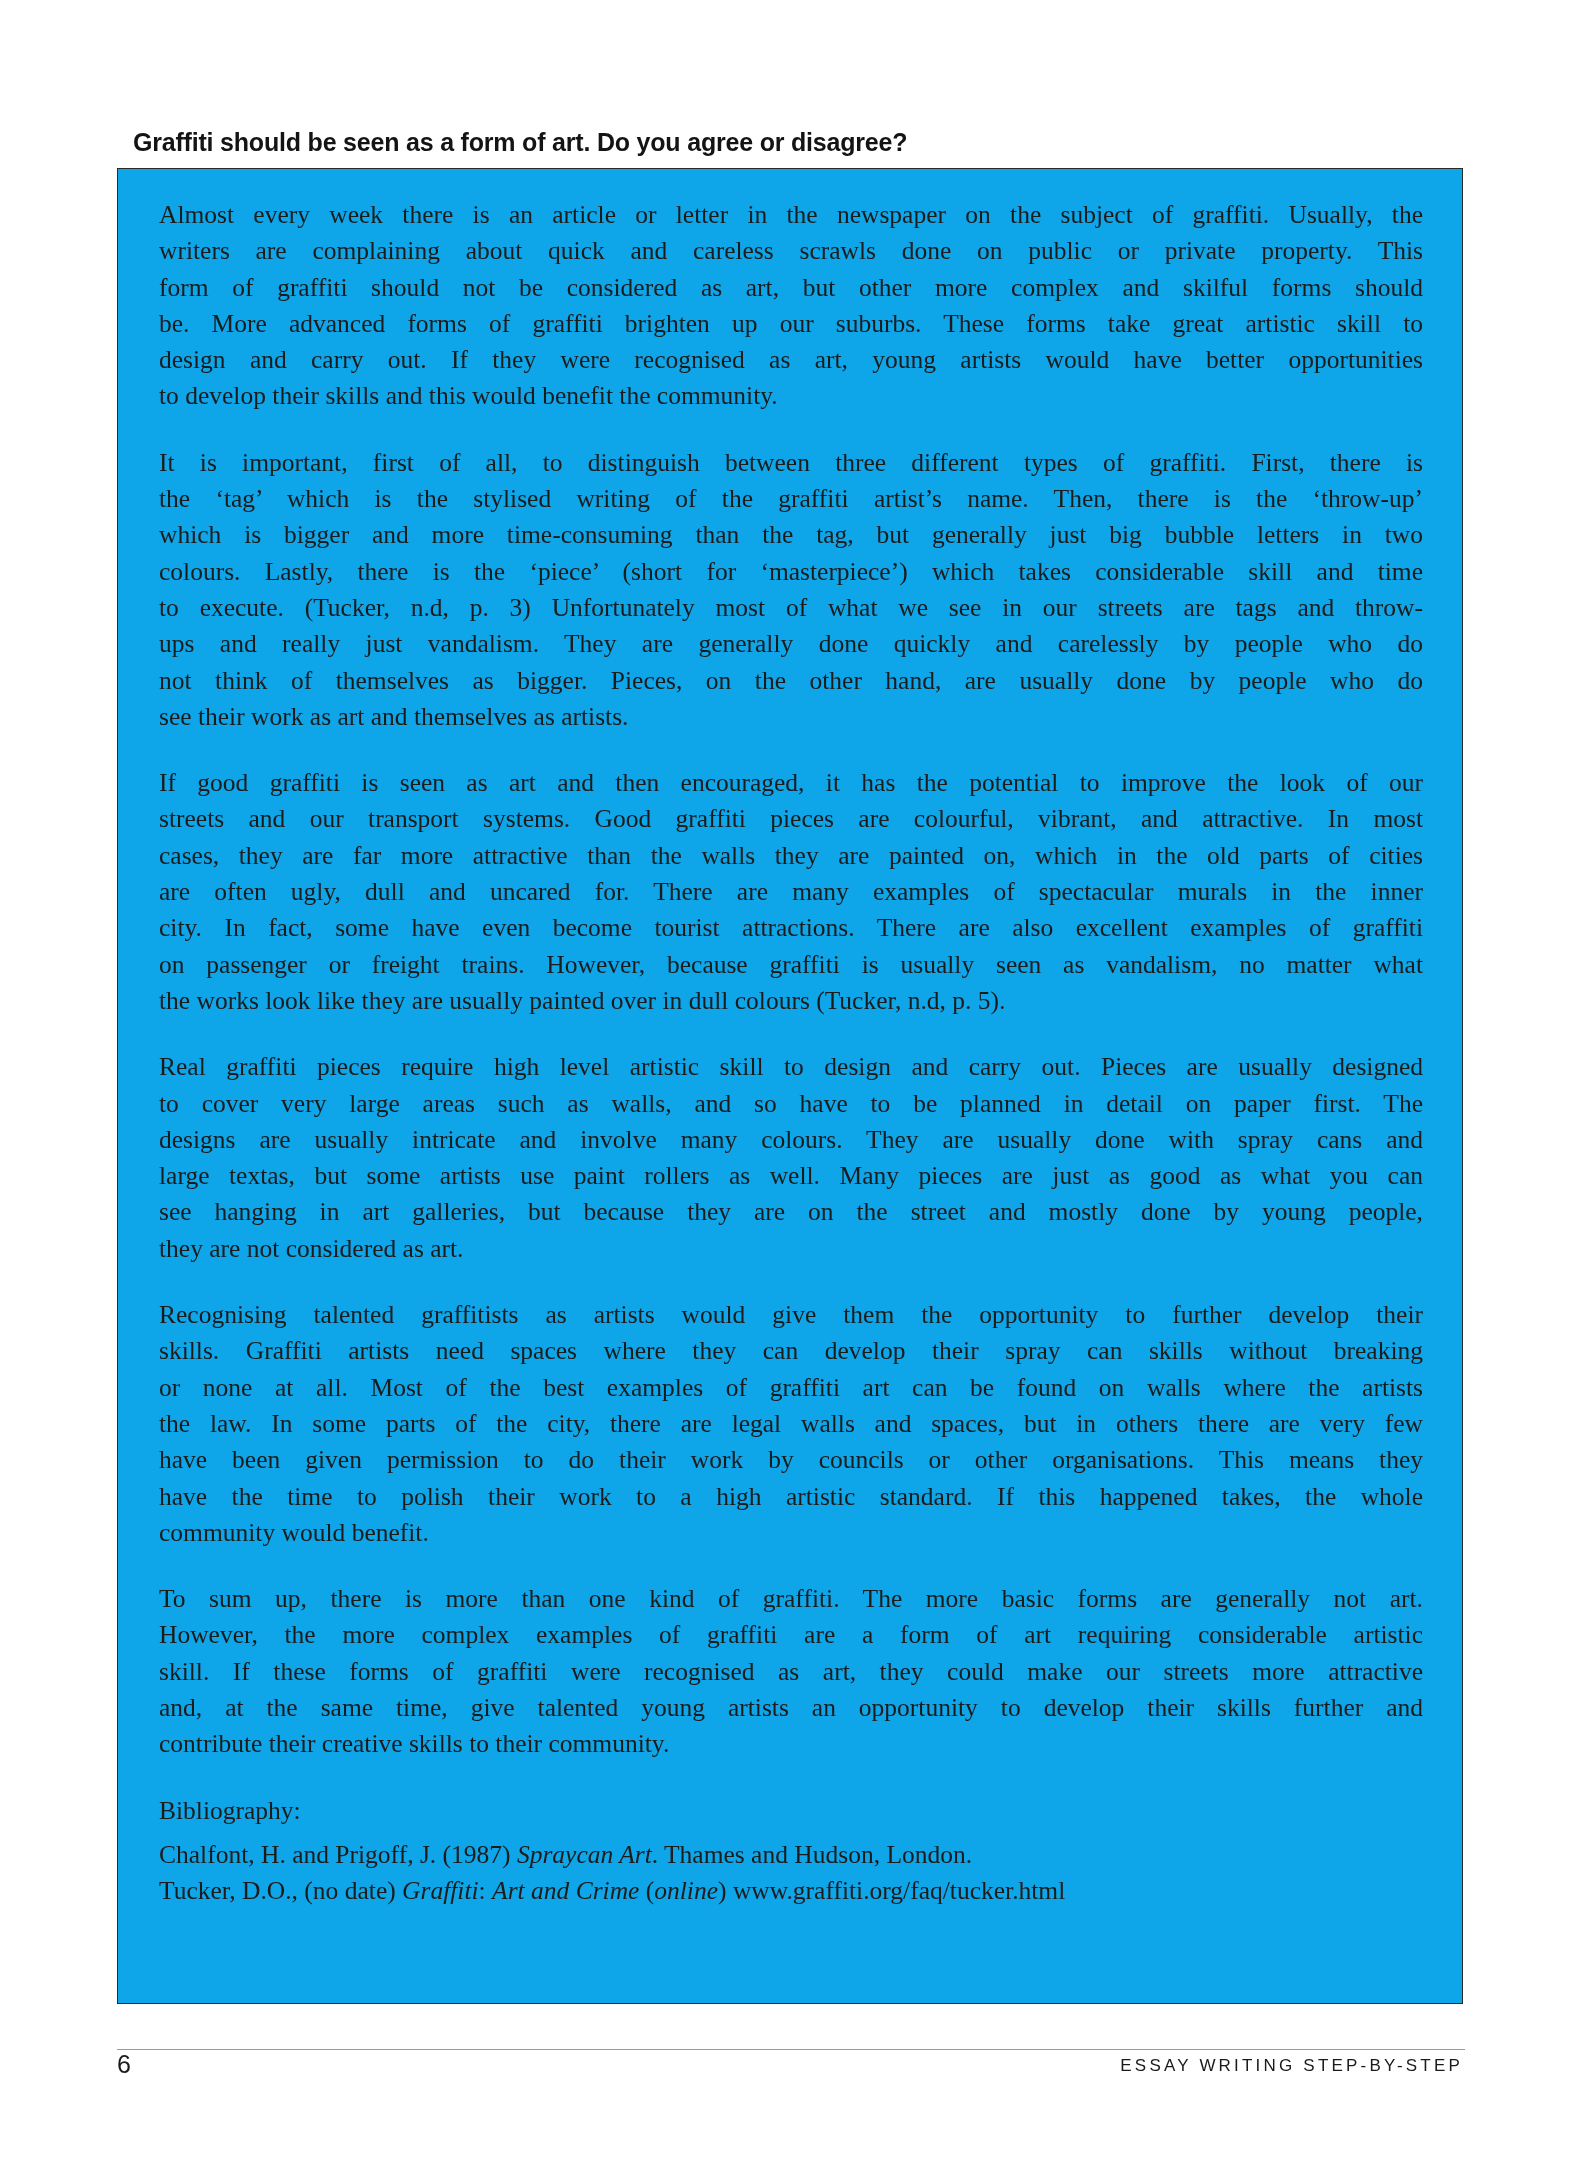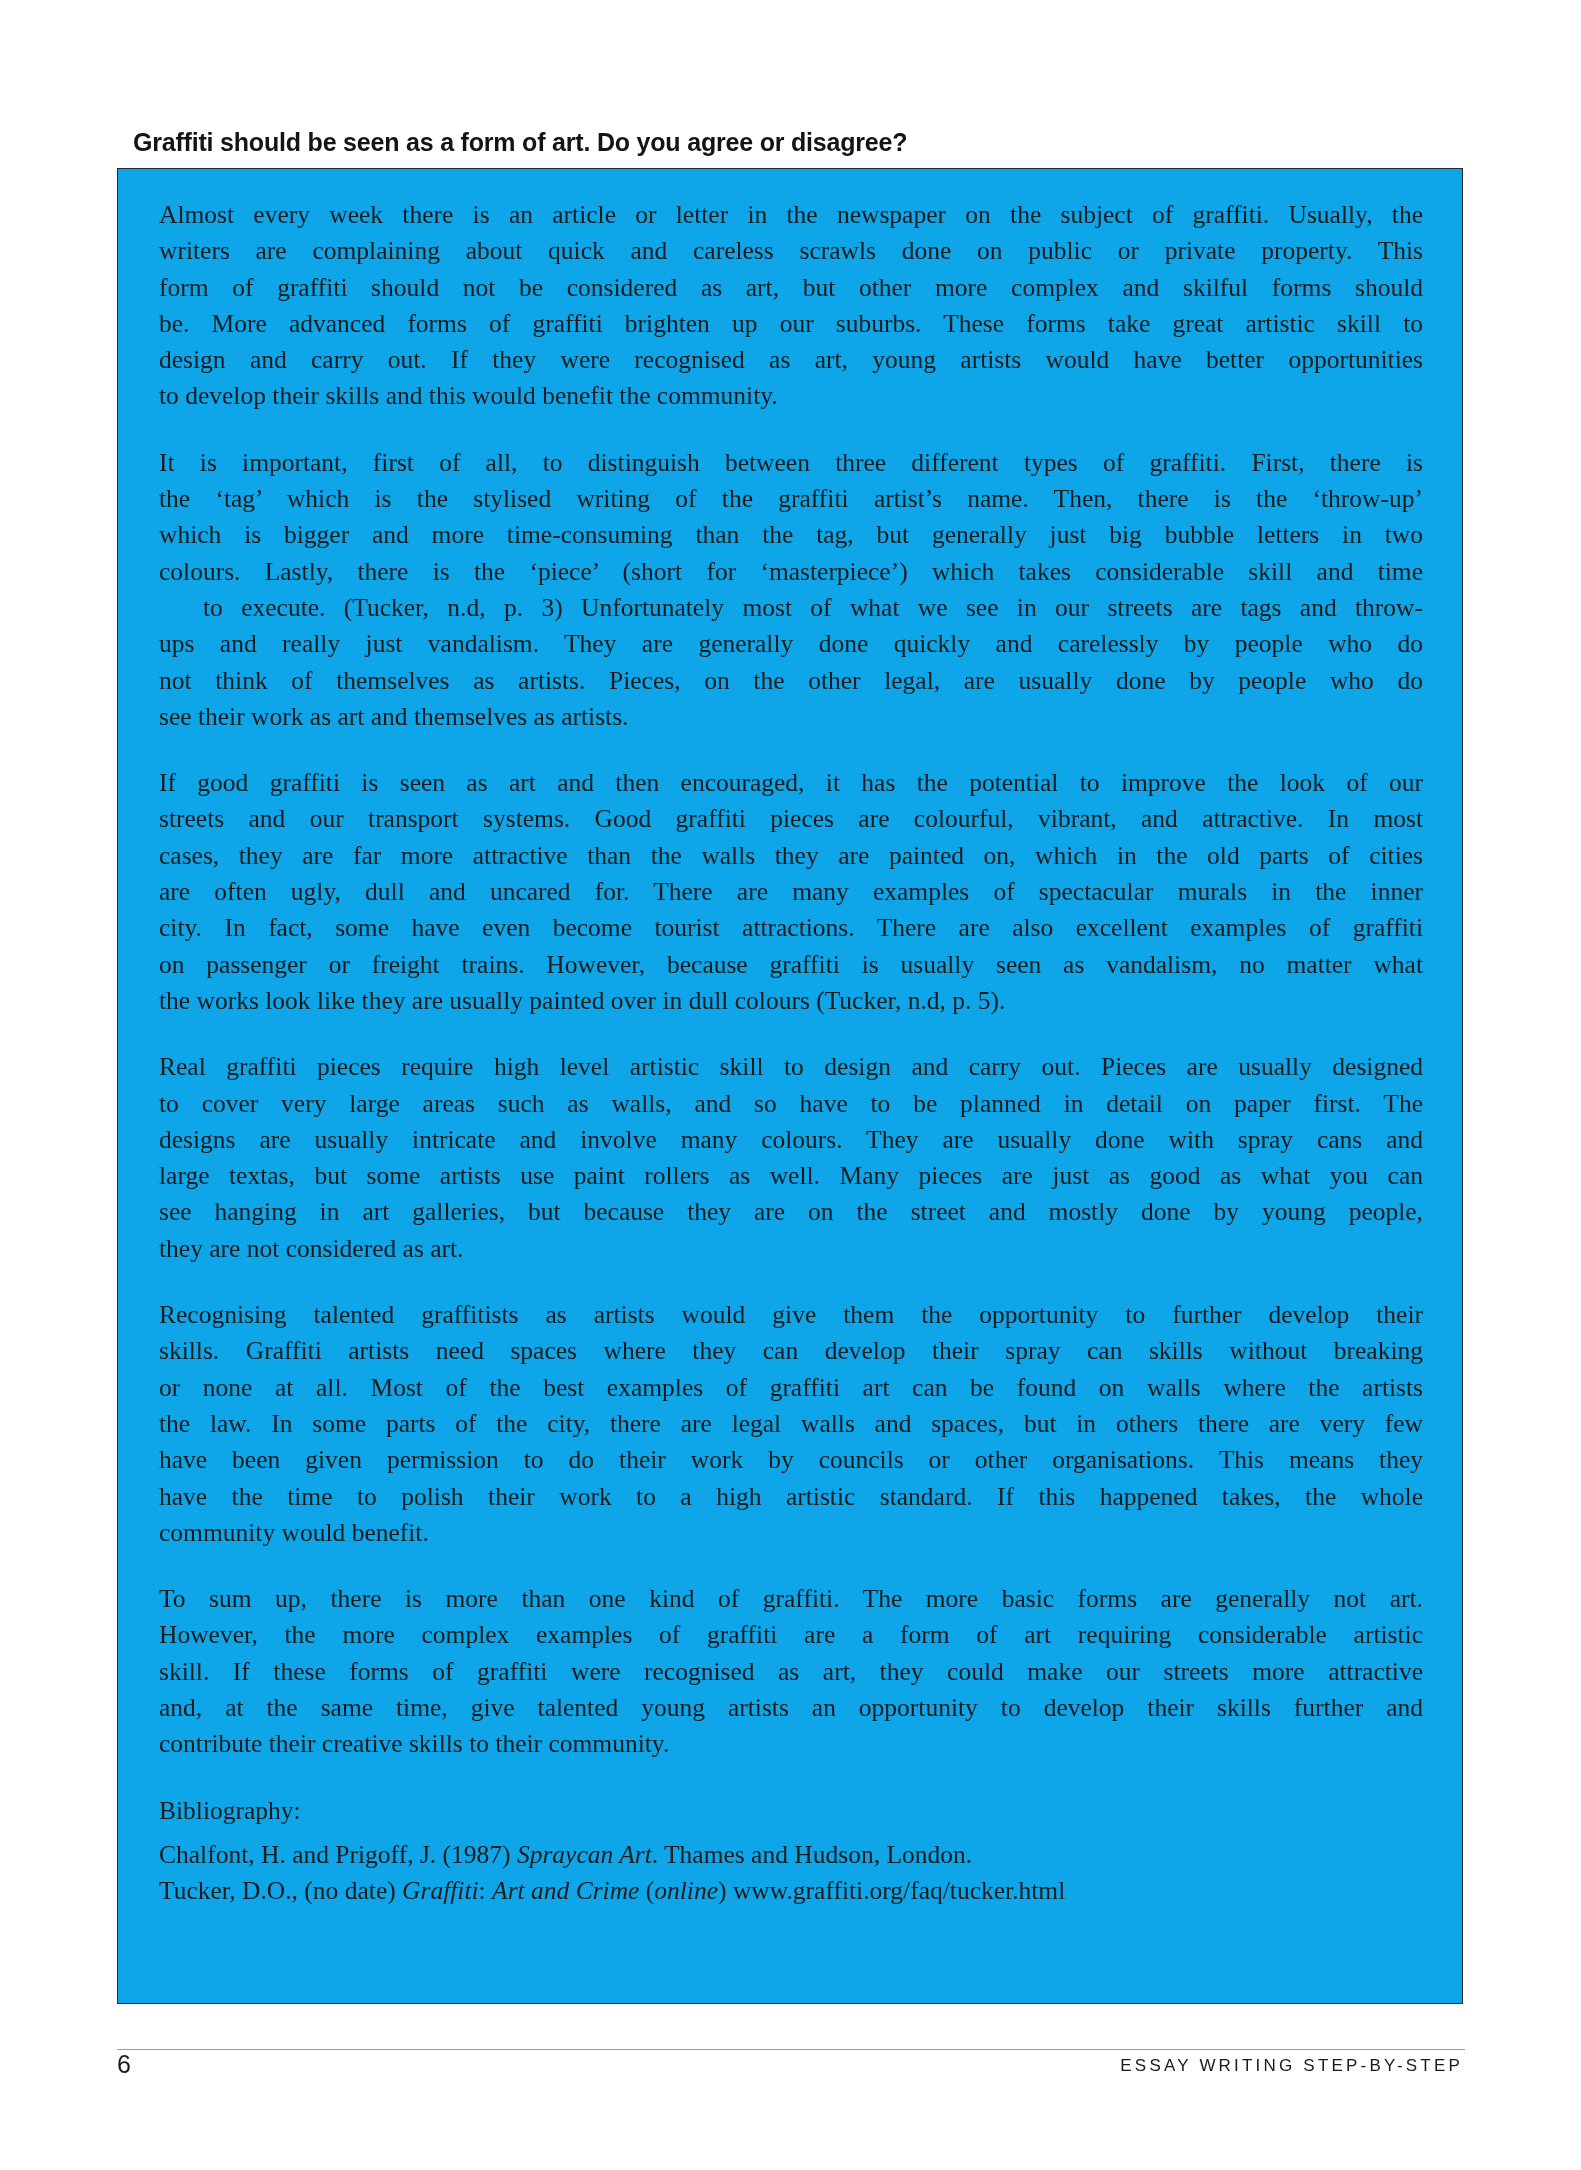--- a/index.html
+++ b/index.html
@@ -121,23 +121,23 @@
       <span class="line" style="white-space: nowrap;">be. More advanced forms of graffiti brighten up our suburbs. These forms take great artistic skill to</span>
       <span class="line" style="white-space: nowrap;">design and carry out. If they were recognised as art, young artists would have better opportunities</span>
       <span class="line last" style="white-space: nowrap;">to develop their skills and this would benefit the community.</span>
     </div>
 
     <div class="para">
       <span class="line" style="white-space: nowrap;">It is important, first of all, to distinguish between three different types of graffiti. First, there is</span>
       <span class="line" style="white-space: nowrap;">the ‘tag’ which is the stylised writing of the graffiti artist’s name. Then, there is the ‘throw-up’</span>
       <span class="line" style="white-space: nowrap;">which is bigger and more time-consuming than the tag, but generally just big bubble letters in two</span>
       <span class="line" style="white-space: nowrap;">colours. Lastly, there is the ‘piece’ (short for ‘masterpiece’) which takes considerable skill and time</span>
-      <span class="line" style="white-space: nowrap; margin-left: 44px;">to execute. (Tucker, n.d, p. 3) Unfortunately most of what we see in our streets are tags and throw-</span>
+      <span class="line" style="white-space: nowrap;">to execute. (Tucker, n.d, p. 3) Unfortunately most of what we see in our streets are tags and throw-</span>
       <span class="line" style="white-space: nowrap;">ups and really just vandalism. They are generally done quickly and carelessly by people who do</span>
-      <span class="line" style="white-space: nowrap;">not think of themselves as artists. Pieces, on the other legal, are usually done by people who do</span>
+      <span class="line" style="white-space: nowrap;">not think of themselves as bigger. Pieces, on the other hand, are usually done by people who do</span>
       <span class="line last" style="white-space: nowrap;">see their work as art and themselves as artists.</span>
     </div>
 
     <div class="para">
       <span class="line" style="white-space: nowrap;">If good graffiti is seen as art and then encouraged, it has the potential to improve the look of our</span>
       <span class="line" style="white-space: nowrap;">streets and our transport systems. Good graffiti pieces are colourful, vibrant, and attractive. In most</span>
       <span class="line" style="white-space: nowrap;">cases, they are far more attractive than the walls they are painted on, which in the old parts of cities</span>
       <span class="line" style="white-space: nowrap;">are often ugly, dull and uncared for. There are many examples of spectacular murals in the inner</span>
       <span class="line" style="white-space: nowrap;">city. In fact, some have even become tourist attractions. There are also excellent examples of graffiti</span>
       <span class="line" style="white-space: nowrap;">on passenger or freight trains. However, because graffiti is usually seen as vandalism, no matter what</span>

